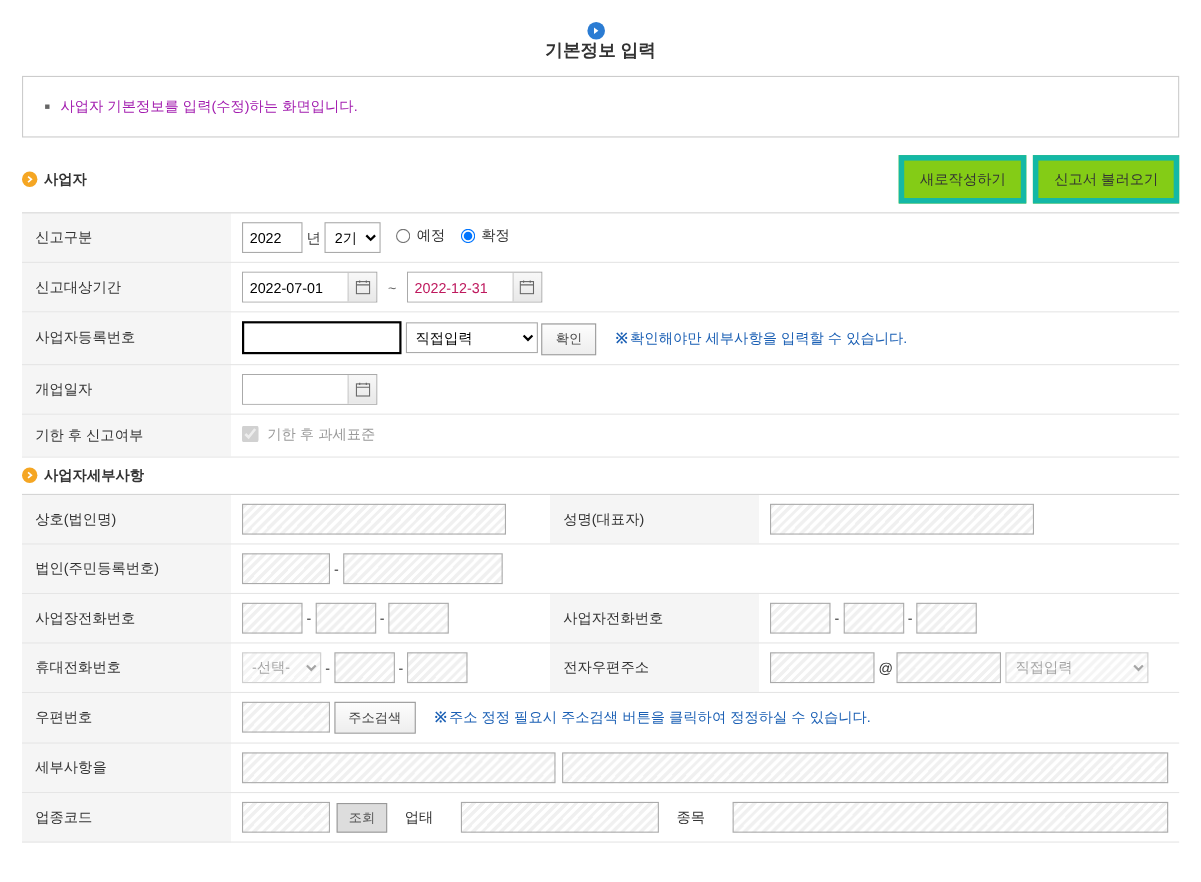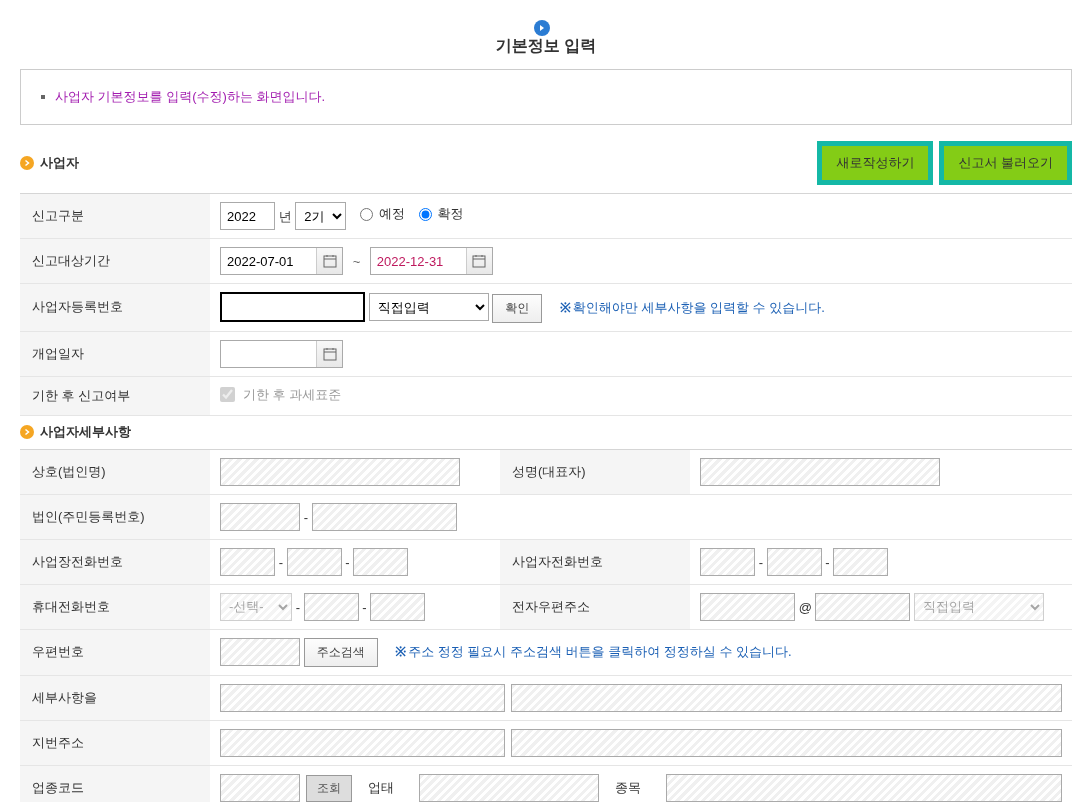--- a/index.html
+++ b/index.html
@@ -386,29 +386,20 @@
   <tr>
     <th>세부사항을</th>
     <td colspan="3">
       <div style="display:flex; gap:6px">
         <input type="text" class="hatched" readonly="" style="flex: 0 0 285px;">
         <input type="text" class="hatched" readonly="" style="flex: 1 1 0%;">
       </div>
     </td>
   </tr>
   <tr>
-    <th>지번주소</th>
-    <td colspan="3">
-      <div style="display:flex; gap:6px">
-        <input type="text" class="hatched" readonly="" style="flex: 0 0 285px;">
-        <input type="text" class="hatched" readonly="" style="flex: 1 1 0%;">
-      </div>
-    </td>
-  </tr>
-  <tr>
     <th>업종코드</th>
     <td colspan="3">
       <div style="display:flex; align-items:center; gap:6px">
         <input type="text" class="hatched w80" readonly="" style="">
         <button class="btn-gray">조회</button>
         <span class="inner-label">업태</span>
         <input type="text" class="hatched" readonly="" style="width: 180px;">
         <span class="inner-label">종목</span>
         <input type="text" class="hatched" readonly="" style="flex: 1 1 0%;">
       </div>

